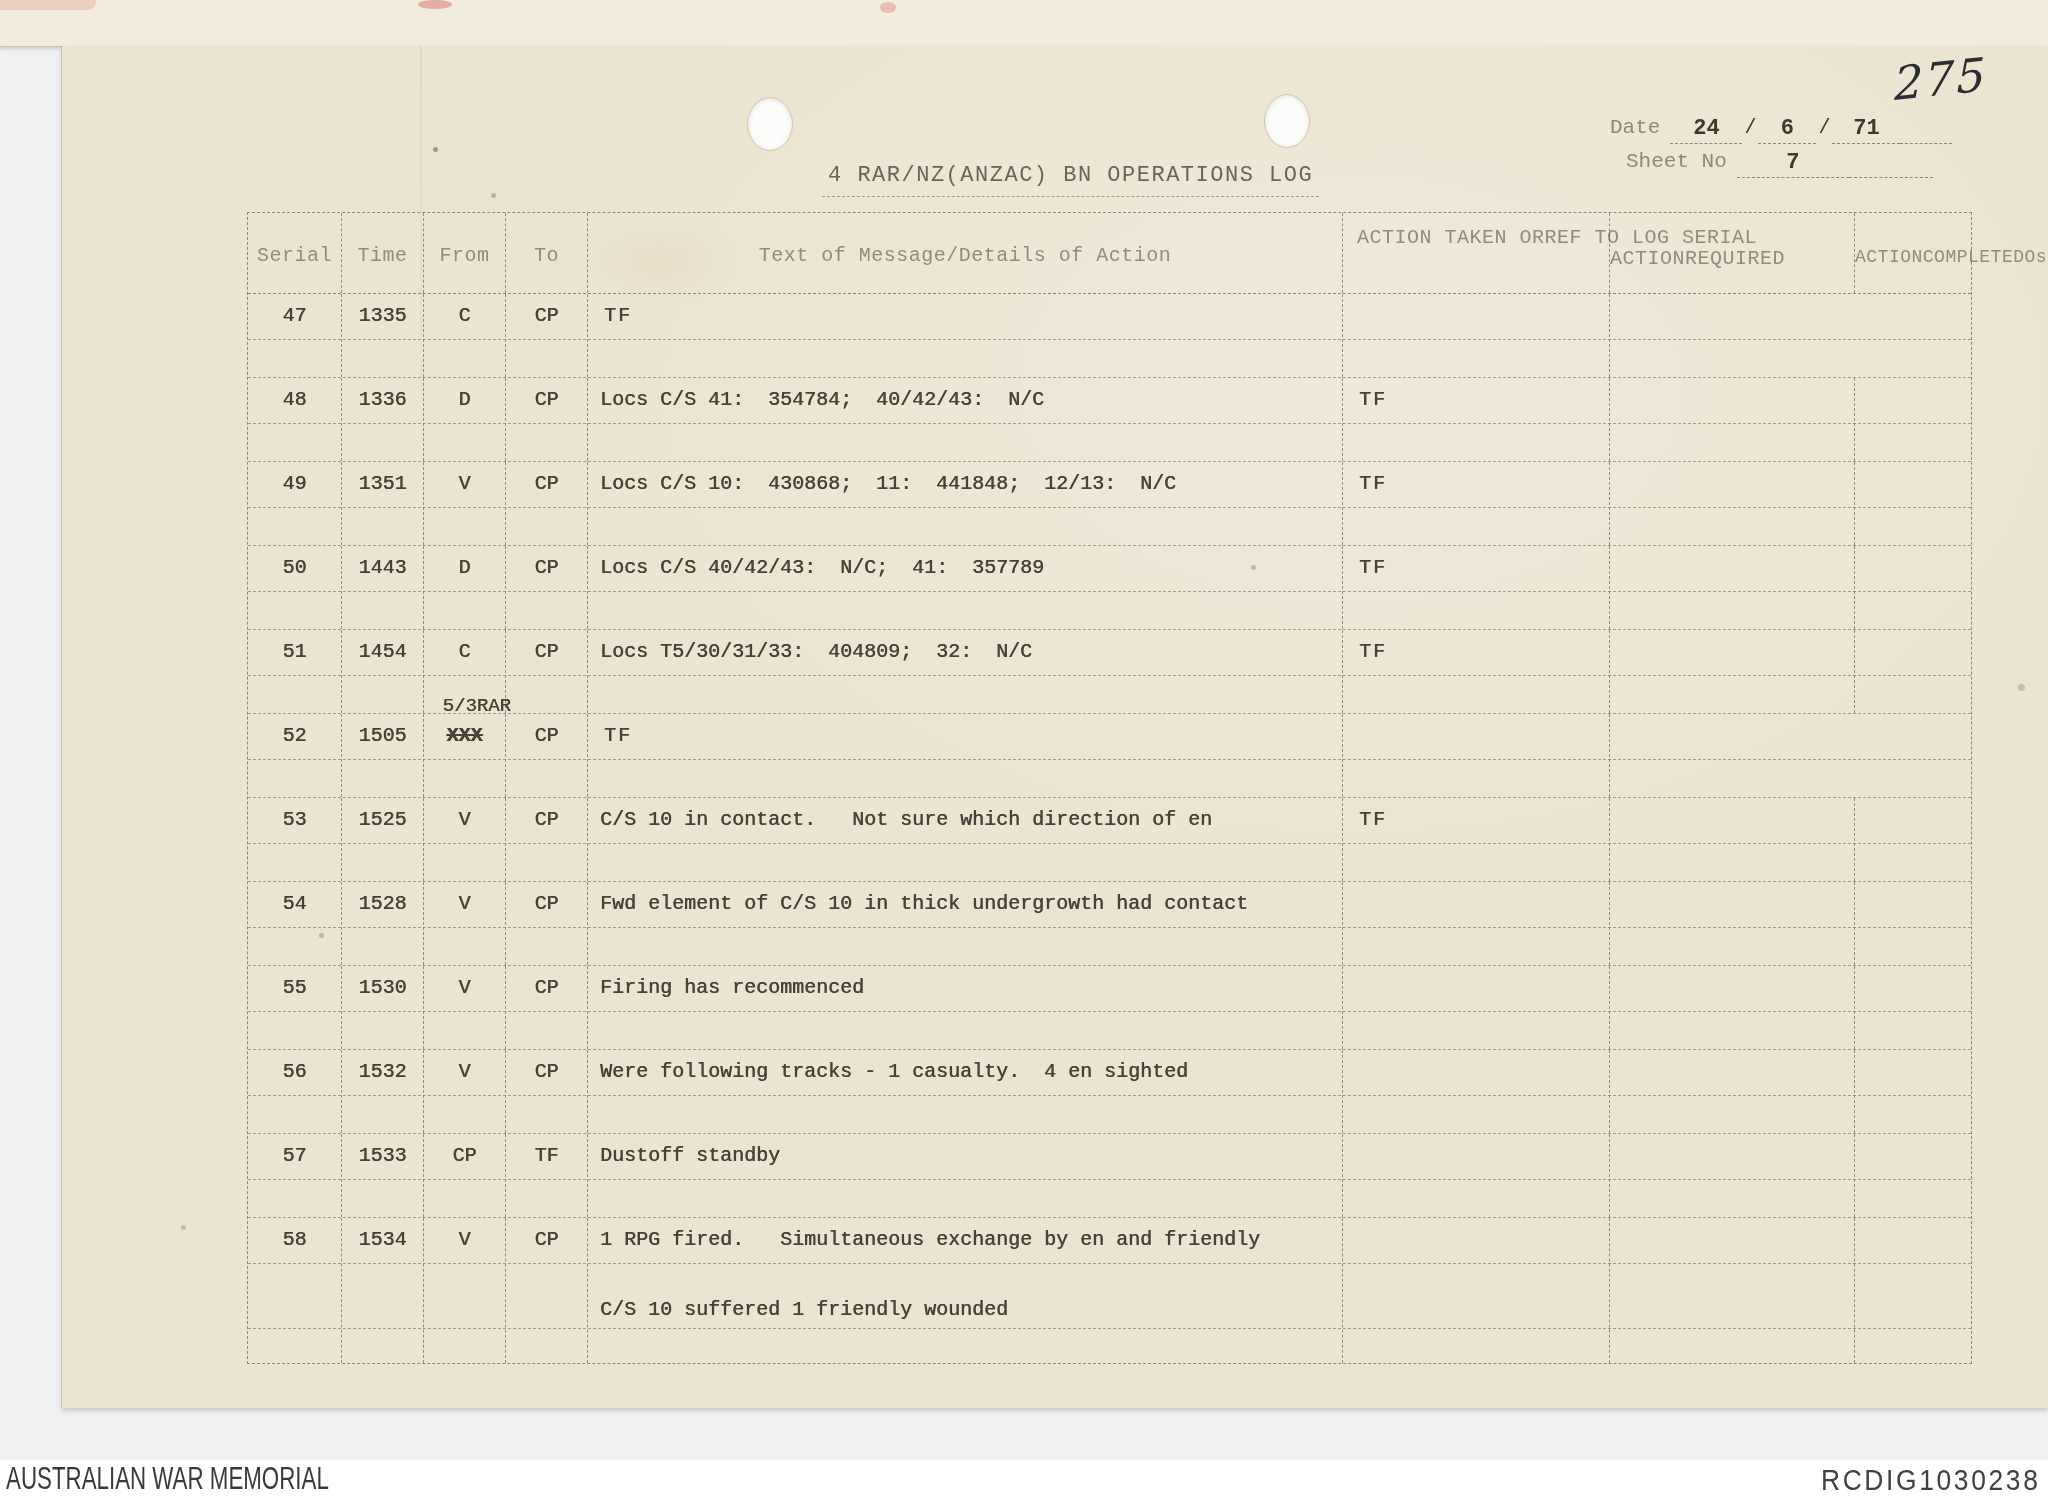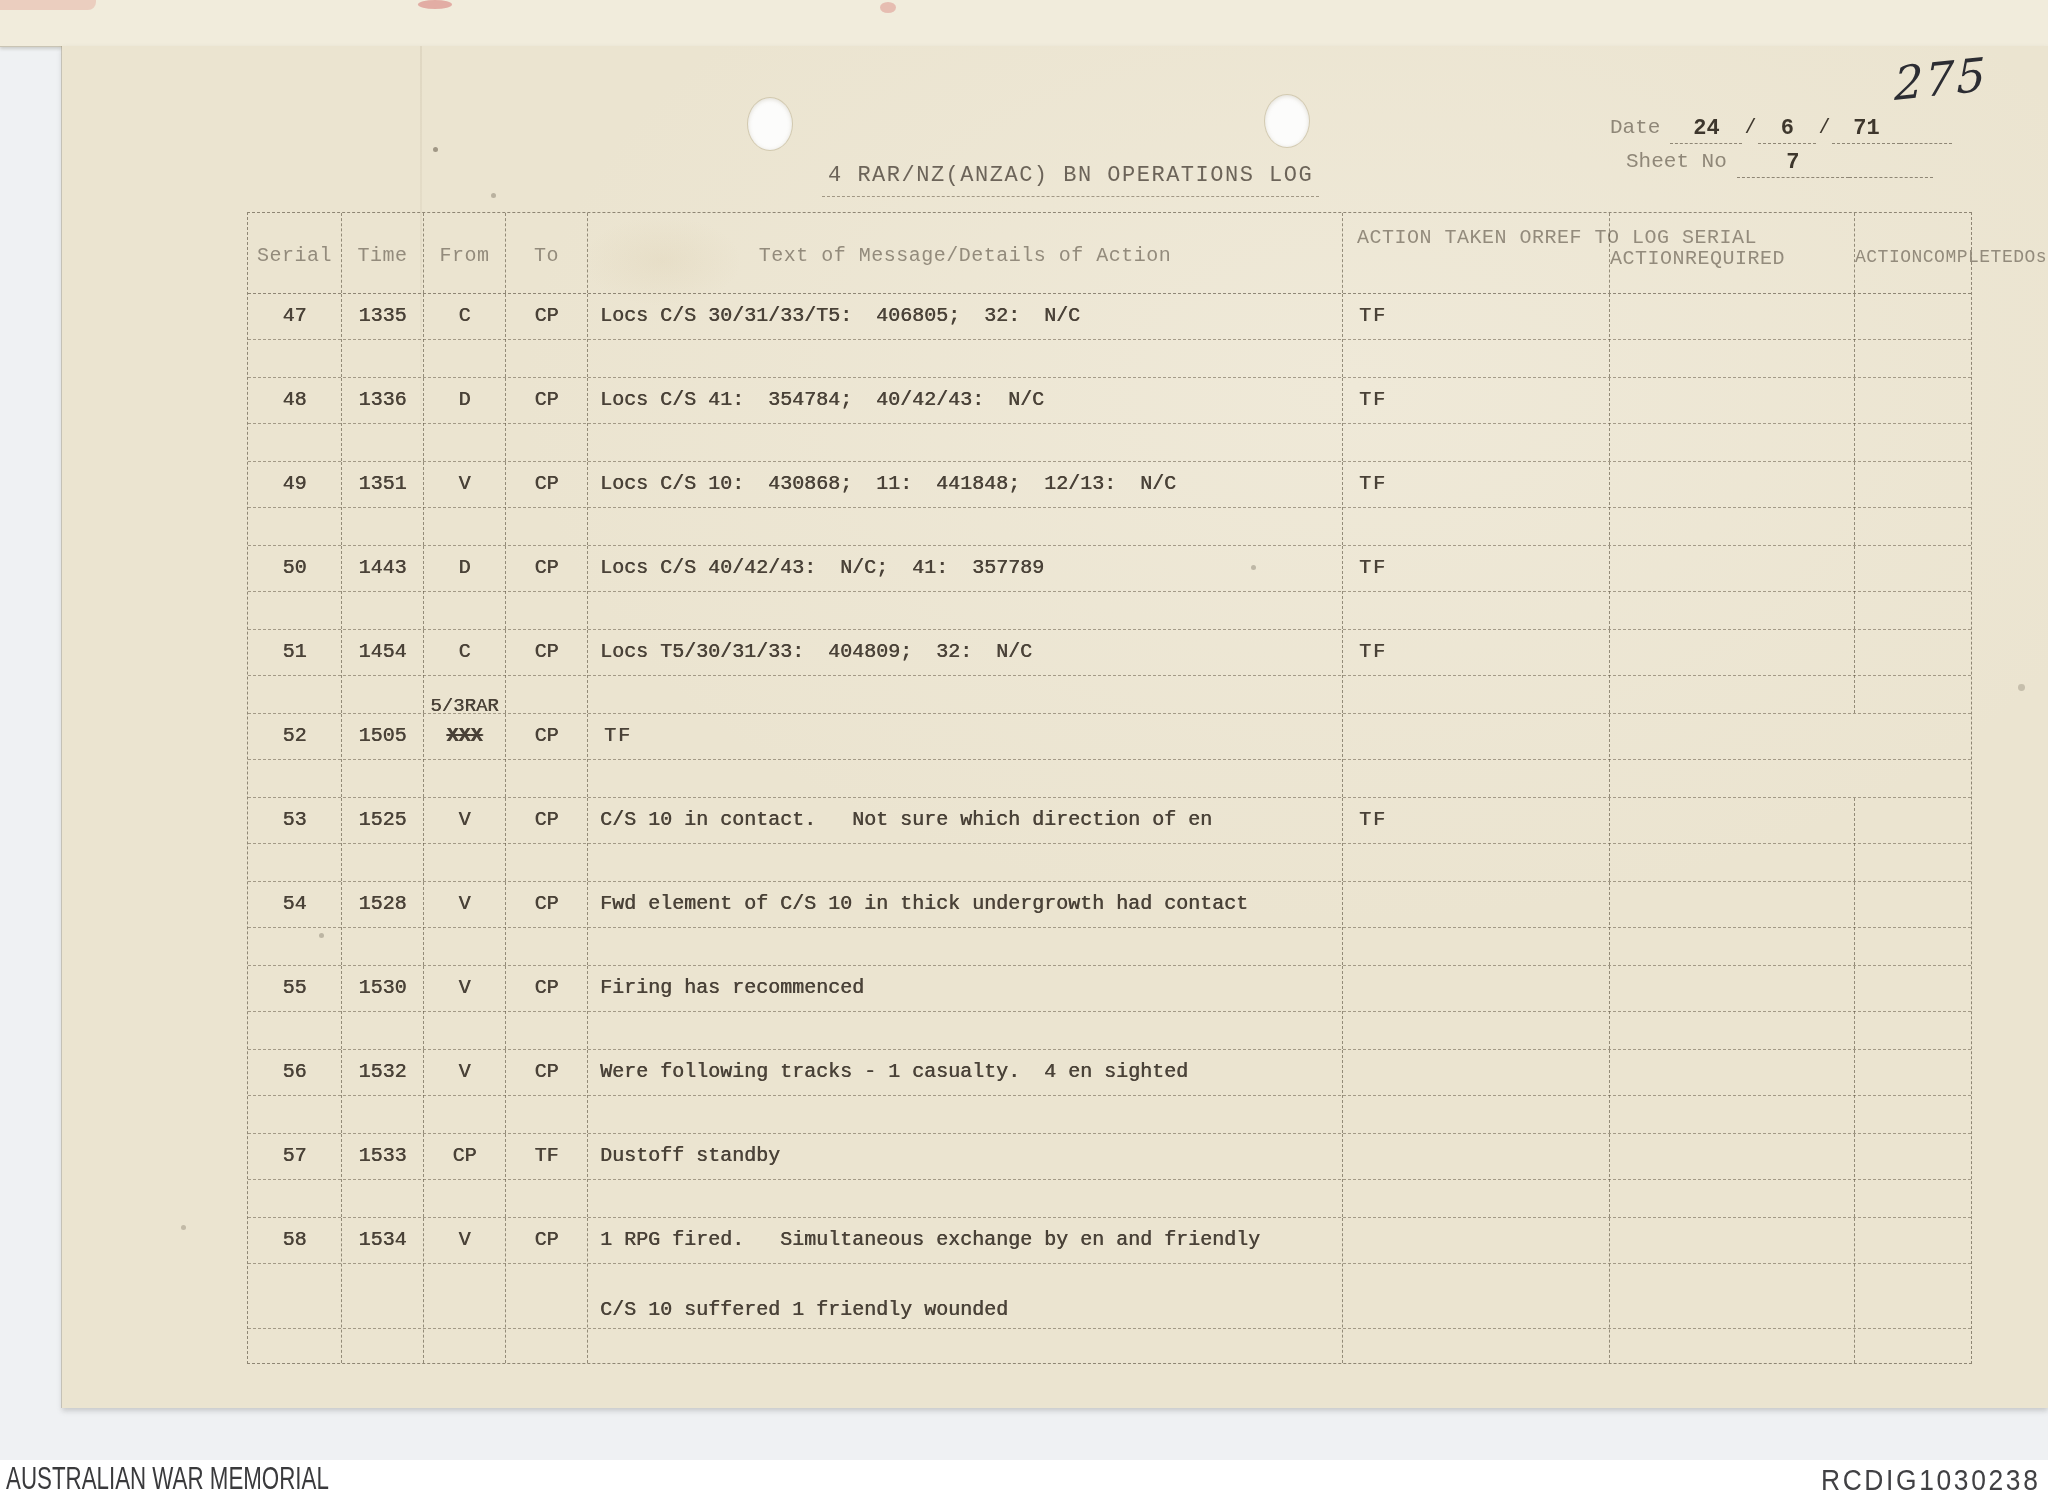--- a/index.html
+++ b/index.html
@@ -68,21 +68,21 @@
   .hc.multi{padding-top:12px;display:flex;flex-direction:row;align-items:flex-start;padding-left:14px;text-align:left;}
   .hc.multi span{display:block;}
   .hc.centered{align-items:center;padding-left:0;text-align:center;}
   .hc.small{font-size:18px;line-height:23px;padding-top:8px;}
 
   .ct{display:block;font-family:"Liberation Mono",monospace;font-size:20px;line-height:44px;
       color:#4a4238;white-space:pre;text-shadow:.4px 0 0 currentColor;}
   .c-serial .ct,.c-time .ct,.c-from .ct,.c-to .ct{text-align:center;}
   .c-msg .ct{padding-left:12px;}
   .c-at .ct{padding-left:16px;letter-spacing:2px;}
-  .from-note{position:absolute;top:-18px;left:-6px;right:-6px;text-align:center;
+  .from-note{position:absolute;top:-18px;left:-6px;right:-6px;text-align:right;
              font-family:"Liberation Mono",monospace;font-size:19px;line-height:20px;color:#4a4238;
              white-space:pre;text-shadow:.4px 0 0 currentColor;z-index:2;}
   .struck{text-decoration:line-through;font-weight:bold;}
   .msg2{position:absolute;left:12px;top:80px;font-family:"Liberation Mono",monospace;font-size:20px;
         line-height:24px;color:#4a4238;white-space:pre;text-shadow:.4px 0 0 currentColor;}
 
   
   .footer{position:absolute;left:0;right:0;bottom:0;height:40px;background:#ffffff;}
   .brand{position:absolute;left:6px;bottom:3px;font-size:31px;color:#3a3a3c;white-space:nowrap;
          transform:scaleX(.72);transform-origin:left bottom;}
@@ -156,24 +156,20 @@
     <div class="cell c-time">
               <span class="ct">1335</span>
             </div>
     <div class="cell c-from">
 
       <span class="ct">C</span>
     </div>
     <div class="cell c-to">
               <span class="ct">CP</span>
             </div>
-    <div class="cell c-msg">
-      <span class="ct">Locs C/S 30/31/33/T5:  406805;  32:  N/C</span>
-
-    </div>
     <div class="cell c-at">
               <span class="ct">TF</span>
             </div>
     <div class="cell c-ar"></div>
     <div class="cell c-ac"></div>
     <div class="midline"></div>
 
   </div>
           <div class="trow">
     <div class="cell c-serial">

